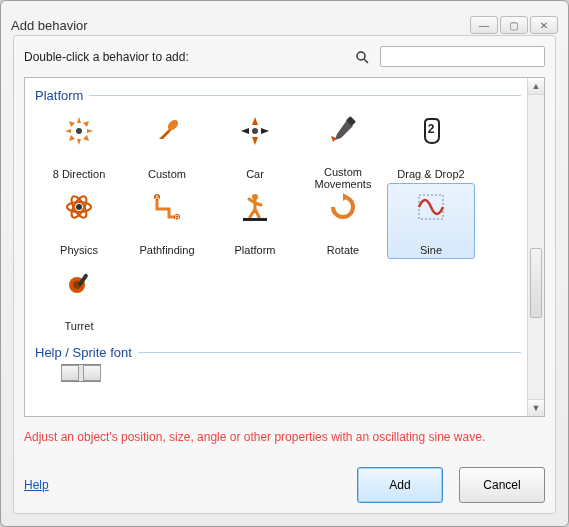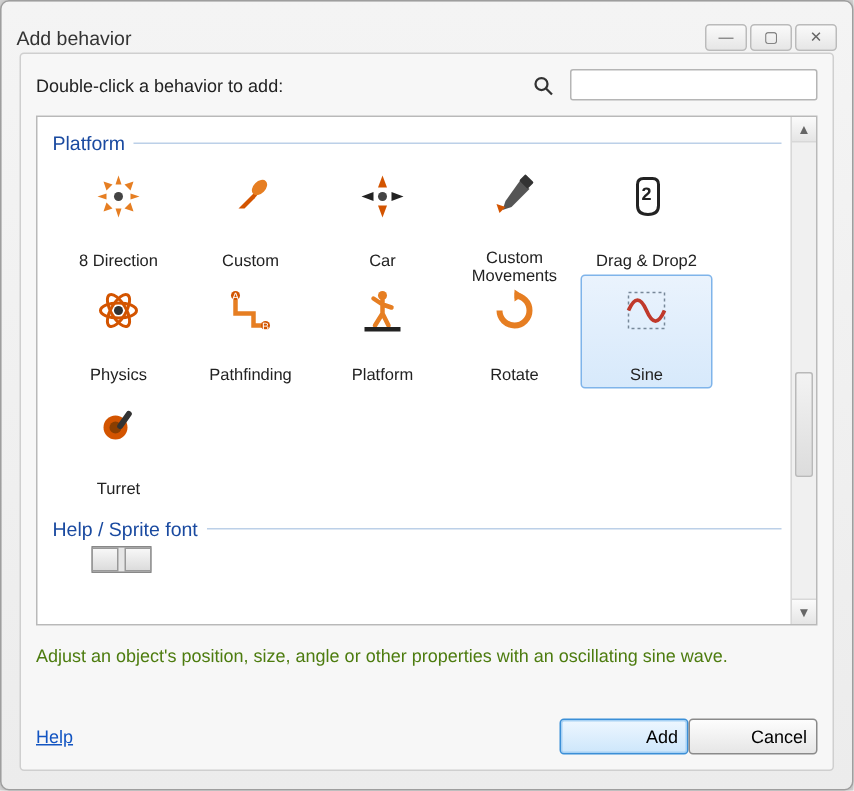--- a/index.html
+++ b/index.html
@@ -167,46 +167,45 @@
     width: 16px;
     background: linear-gradient(#f7f7f7,#dcdcdc);
     border: 1px solid #999;
   }
   .sprite-strip:before { left: -1px; }
   .sprite-strip:after  { right: -1px; }
   .desc {
     position: absolute;
     left: 10px; right: 10px; top: 394px;
     font-size: 12px;
-    color: #4d7c0f;
+    color: #ef4444;
   }
   .footer {
     position: absolute;
     left: 10px; right: 10px; bottom: 10px;
     display: flex;
     align-items: center;
   }
   .help-link {
     color: #1355c2;
     text-decoration: underline;
     cursor: pointer;
     font-size: 12px;
   }
   .footer .spacer { flex:1; }
   .btn {
     min-width: 86px;
-    height: 24px;
-    margin-left: 0;
+    height: 36px;
+    margin-left: 16px;
     border: 1px solid #8a8a8a;
     border-radius: 3px;
     background: linear-gradient(#fdfdfd,#e6e6e6);
     font-family: inherit;
     font-size: 12px;
     cursor: pointer;
-    text-align: right;
   }
   .btn.primary {
     border: 1px solid #3b8fd7;
     background: linear-gradient(#eef7ff,#cde6fb);
     box-shadow: 0 0 0 1px #a7d1f4 inset;
   }
 </style>
 </head>
 <body>
 

